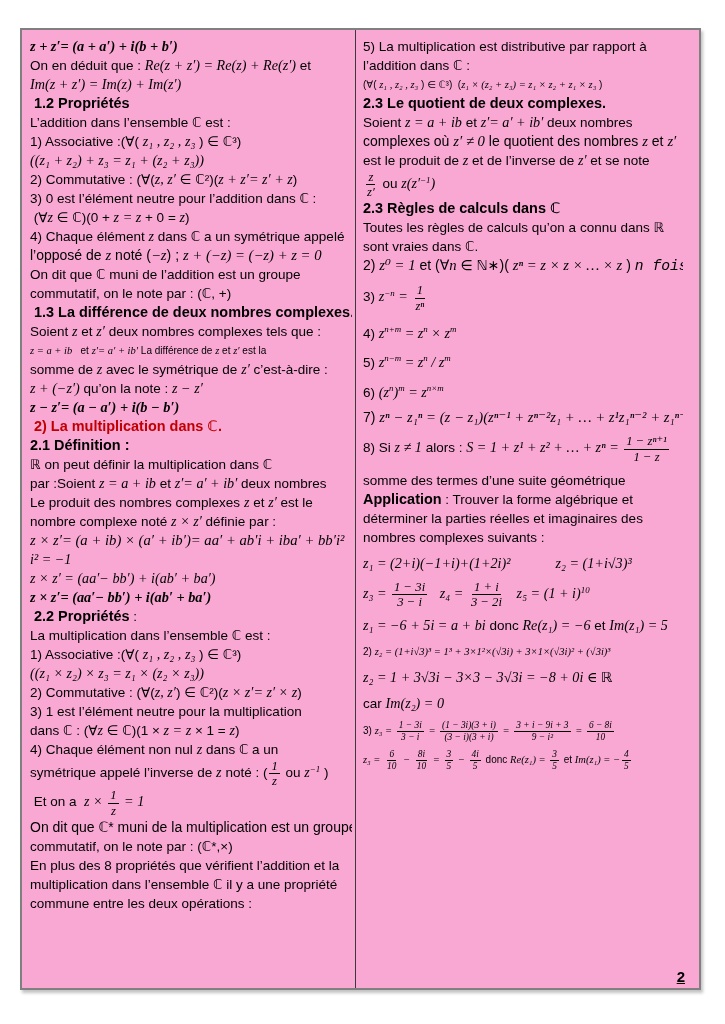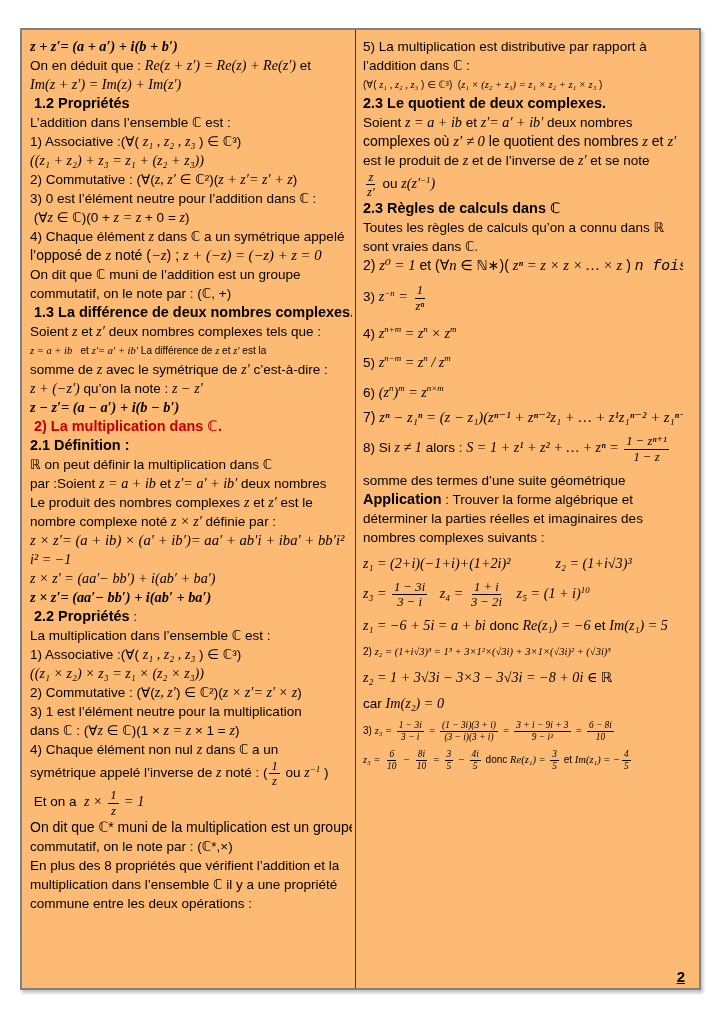--- a/index.html
+++ b/index.html
@@ -1,21 +1,21 @@
 <!DOCTYPE html>
 <html style="--red: #c00000; --border: #808080;"><head>
 <meta charset="utf-8">
 <style>
   html,body{margin:0;padding:0;background:#ffffff;}
   body{width:725px;height:1024px;overflow:hidden;position:relative;
        font-family:"Liberation Sans","DejaVu Sans",sans-serif;color:#000;}
   .page{position:absolute;left:0;top:0;width:725px;height:1024px;background:#fff;}
   .frame{position:absolute;left:20px;top:28px;width:681px;height:962px;box-sizing:border-box;
          border:2px solid var(--border,#808080);box-shadow:2px 3px 3px #c2c2c2;
-         display:flex;background:#fdba74;}
+         display:flex;background:#f9a8d4;}
   .col{box-sizing:border-box;padding-top:7px;overflow:hidden;}
   .col.left{width:333px;padding-left:8px;padding-right:3px;}
   .divider{width:1px;background:#3a3a3a;}
   .col.right{flex:1;padding-left:7px;padding-right:16px;}
   .line{white-space:pre;overflow:hidden;line-height:19px;min-height:19px;font-size:13.5px;}
   .line.sm{font-size:14px;}
   .line.xs{font-size:10px;}
   .line.sp{margin-top:7px;}
   .t{font-family:"Liberation Sans","DejaVu Sans",sans-serif;}
   .m{font-family:"Liberation Serif","DejaVu Serif","DejaVu Sans",serif;font-style:italic;font-size:1.05em;}

